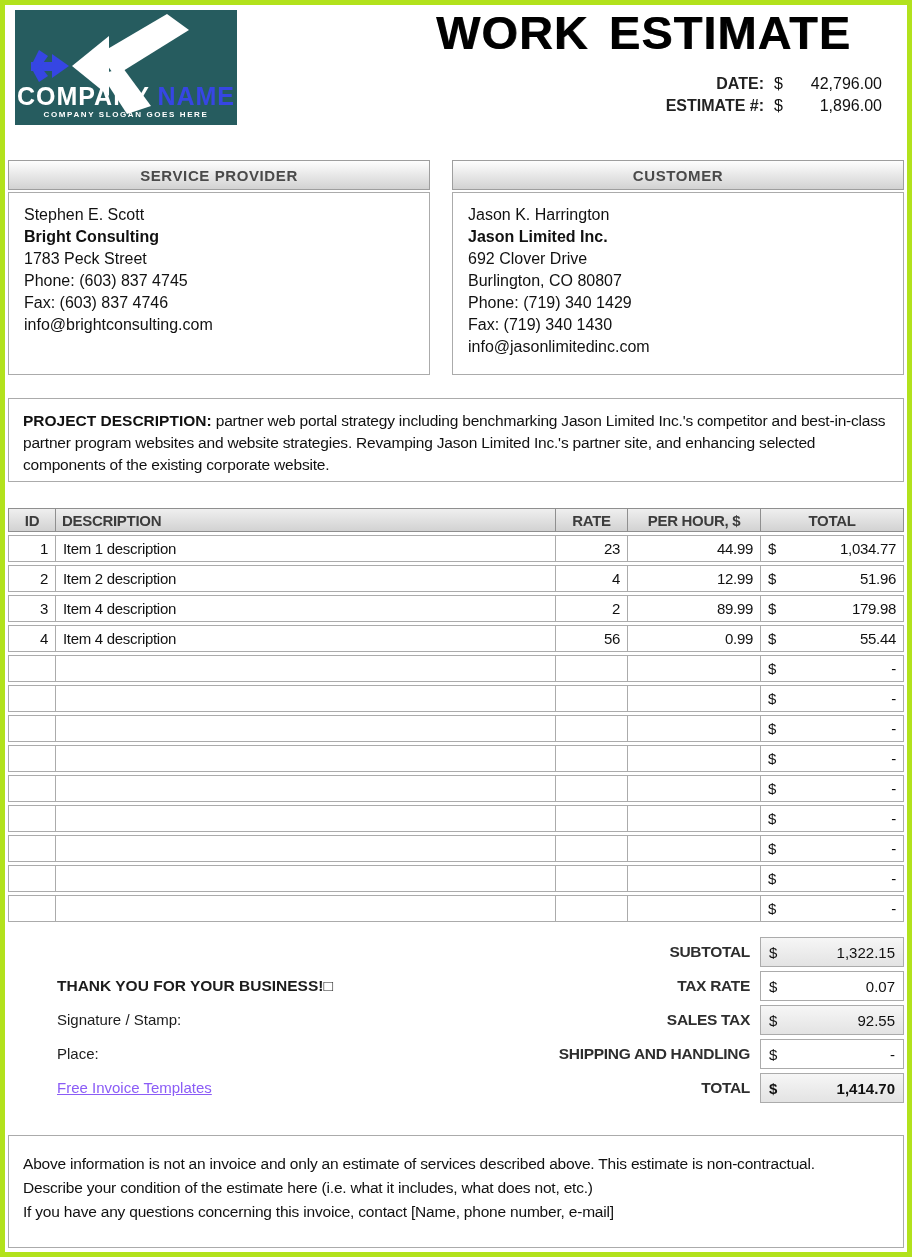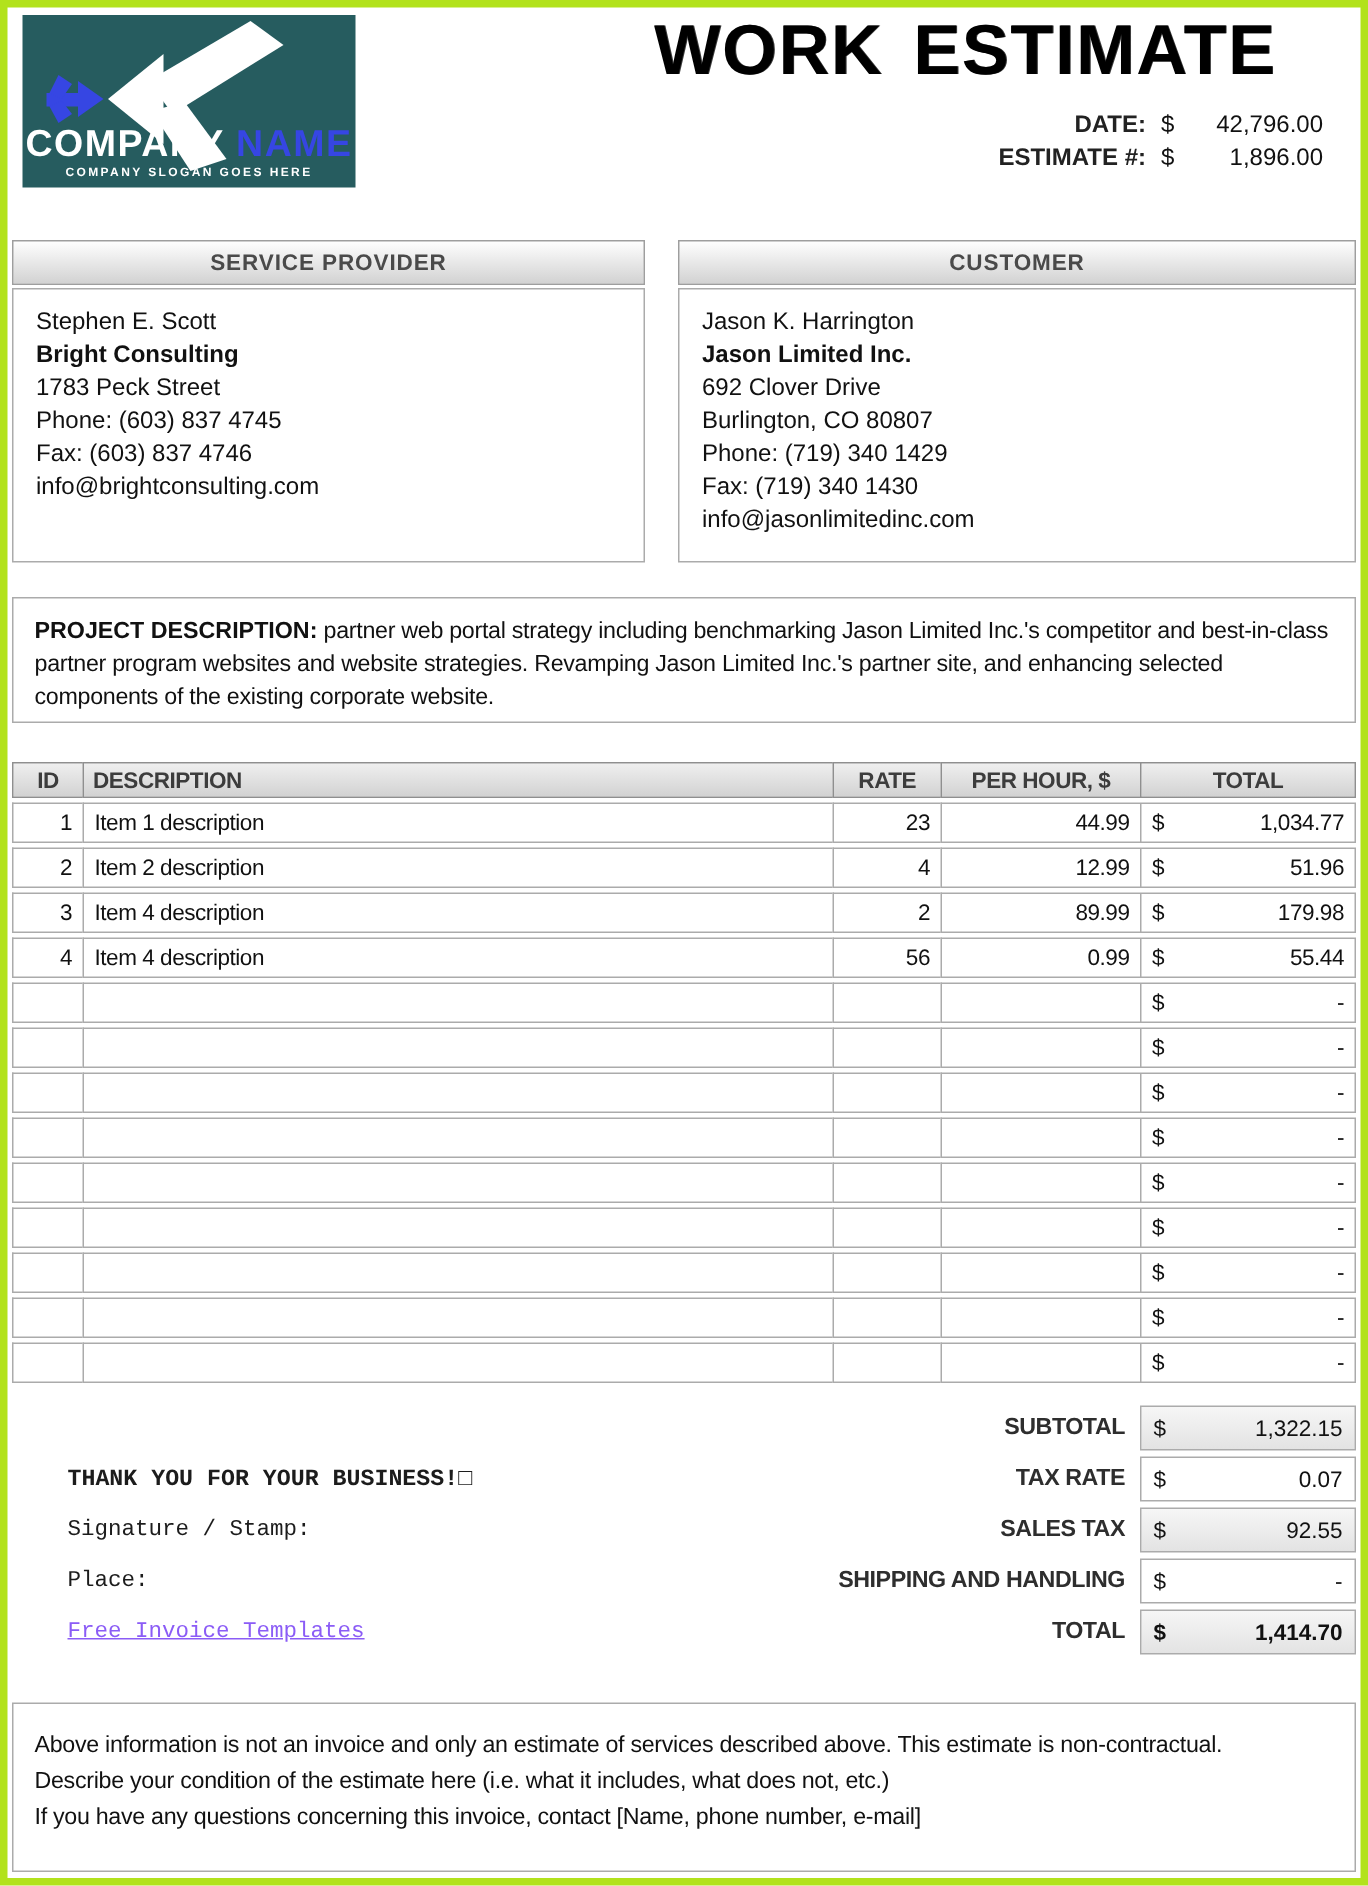--- a/index.html
+++ b/index.html
@@ -54,21 +54,21 @@
   .money{display:flex;justify-content:space-between;align-items:center;}
 
   
   .totals{left:3px;top:932px;width:896px;}
   .trow{display:flex;justify-content:flex-end;align-items:center;height:30px;margin-bottom:4px;}
   .tlabel{font-size:15.5px;font-weight:bold;color:#2e2e2e;letter-spacing:-0.3px;margin-right:10px;}
   .tcell{width:144px;height:30px;border:1px solid #ababab;box-sizing:border-box;display:flex;justify-content:space-between;align-items:center;padding:0 8px;font-size:15px;background:#fff;}
   .tcell.shaded{background:linear-gradient(#f6f6f6,#e3e3e3);}
   .trow.grand .tcell{font-weight:bold;}
 
-  .foot-left{left:40px;top:966px;width:420px;font-family:Liberation Mono, monospace;}
+  .foot-left{left:52px;top:966px;width:420px;}
   .fl-item{height:30px;line-height:30px;margin-bottom:4px;font-size:15px;color:#1c1c1c;}
   .fl-item.thanks{font-weight:bold;font-size:15.5px;}
   .fl-item a{color:#8b5cf6;text-decoration:underline;}
 
   
   .note{left:3px;top:1130px;width:896px;height:113px;border:1px solid #ababab;box-sizing:border-box;padding:16px 14px 0 14px;font-size:15.5px;line-height:24px;letter-spacing:-0.2px;background:#fff;}
 </style>
 </head>
 <body>
 

